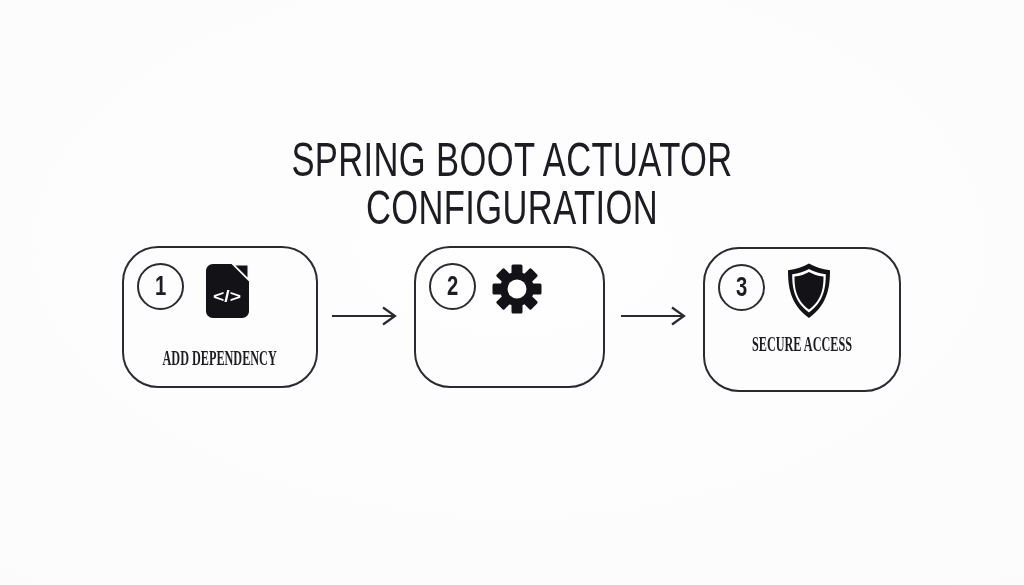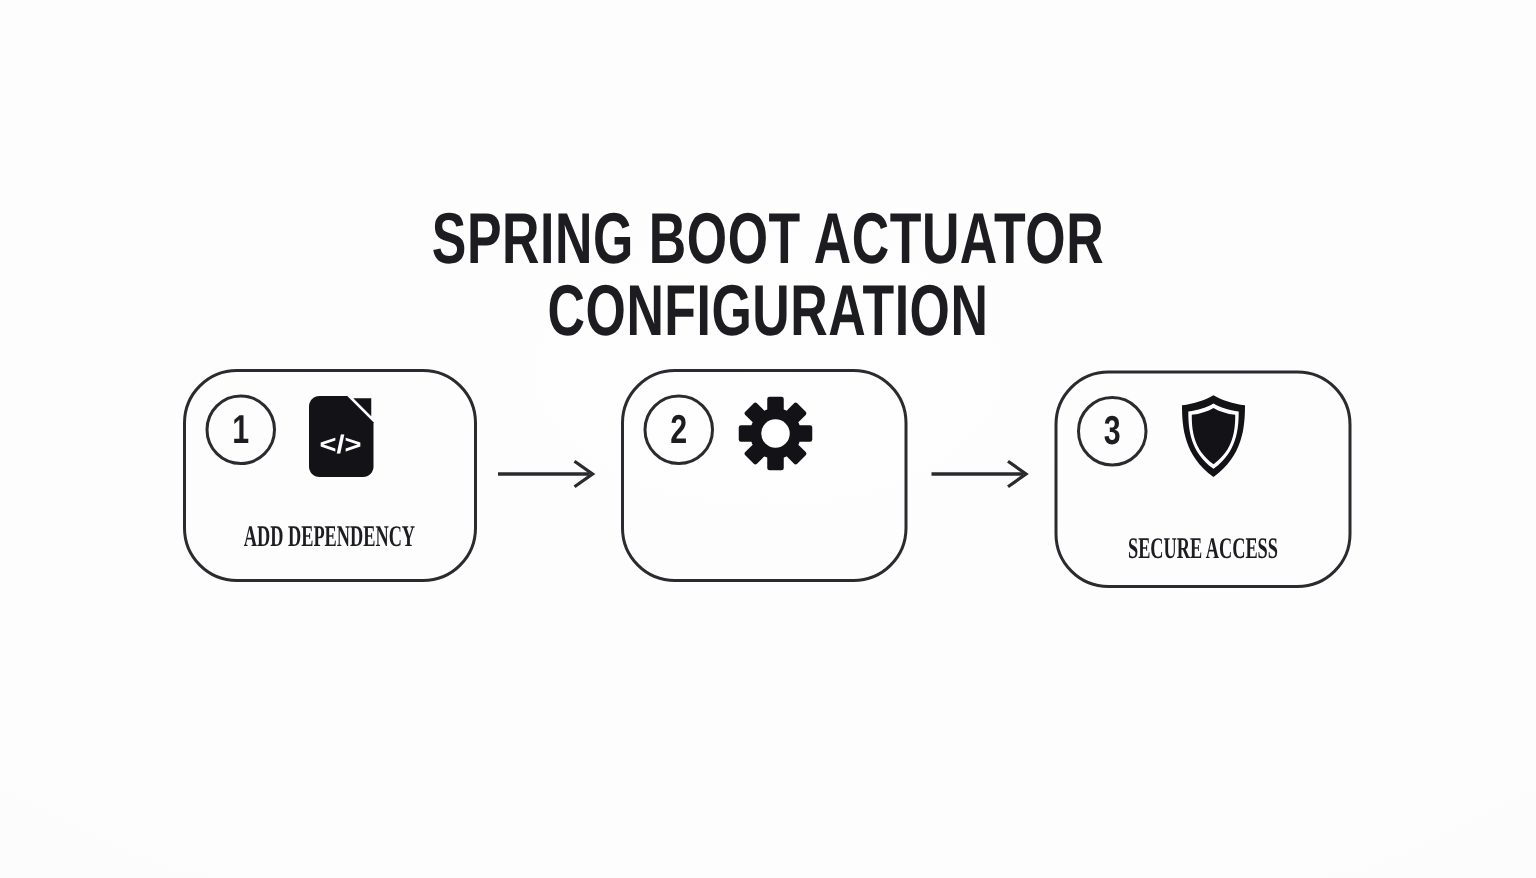--- a/index.html
+++ b/index.html
@@ -18,21 +18,21 @@
   .stage{
     position:relative;width:1024px;height:585px;
     background:radial-gradient(130% 130% at 50% 42%, #fefefe 0%, #fcfcfc 55%, #f8f8f8 100%);
   }
   
   .cond{display:inline-block;transform-origin:50% 50%;white-space:pre-line;text-align:center;}
 
   .title{
     position:absolute;top:136px;left:0;right:0;
     text-align:center;color:var(--ink);
-    font-size:48px;line-height:48px;font-weight:700;
+    font-size:48px;line-height:48px;font-weight:400;
   }
   .title .cond{transform:scaleX(.72);letter-spacing:.5px;}
 
   .card{
     position:absolute;top:246px;height:142px;
     border:2px solid var(--line);
     border-radius:36px;
     background:transparent;
   }
   .card-1{left:122px;width:196px;}
@@ -54,21 +54,21 @@
     display:flex;align-items:flex-start;justify-content:center;
   }
   .card-2 .iconbox{top:15px;}
   .card-3 .iconbox{top:13px;}
 
   .step-label{
     position:absolute;left:2px;right:2px;bottom:17px;
     text-align:center;color:var(--ink);
     font-size:20px;line-height:21px;font-weight:700;font-family:Liberation Serif, serif;
   }
-  .card-3 .step-label{bottom:13px;margin-top:16px;}
+  .card-3 .step-label{bottom:35px;margin-top:16px;}
   .step-label .cond{transform:scaleX(.61);}
 
   .arrow{position:absolute;width:68px;height:22px;}
   .arrow-1{left:331px;top:305px;}
   .arrow-2{left:620px;top:305px;}
   .arrow line,.arrow polyline{stroke:var(--line);stroke-width:2.2;fill:none;}
 </style>
 </head>
 <body>
 

